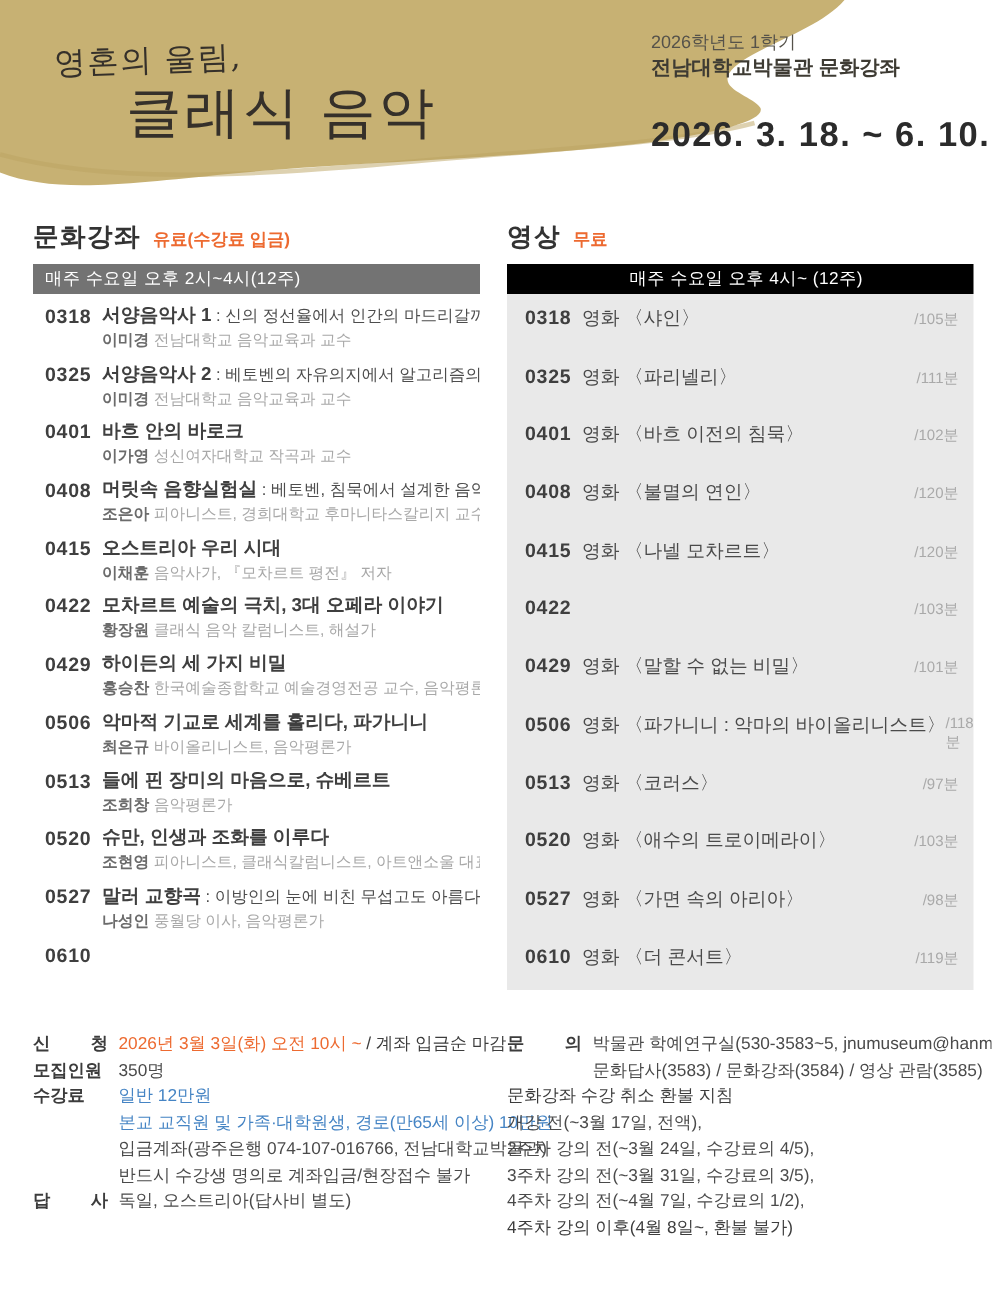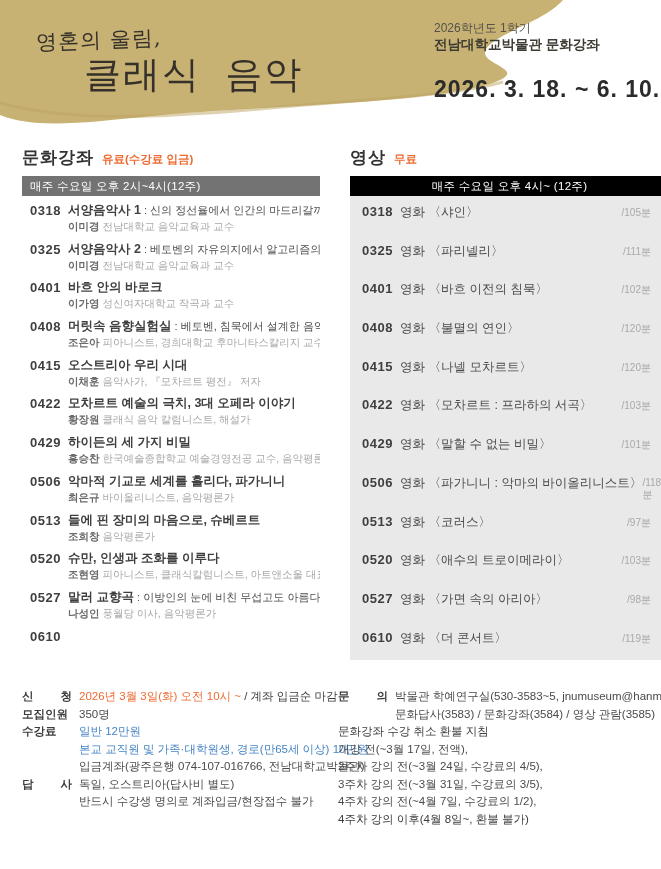--- a/index.html
+++ b/index.html
@@ -4,29 +4,29 @@
 <style>
   * { margin:0; padding:0; box-sizing:border-box; }
   body { background:#fff; font-family:"Liberation Sans", sans-serif; }
   .page { position:relative; width:661px; height:869px; background:#ffffff; overflow:hidden; }
 
   
   .banner { position:absolute; left:0; top:0; width:661px; height:152px; }
   .banner svg { position:absolute; left:0; top:0; }
   .cal1 { position:absolute; left:36px; top:26px; font-family:"DejaVu Serif", serif;
           font-size:21px; color:#35302a; letter-spacing:1px; transform:rotate(-2deg); }
-  .cal2 { position:absolute; left:84px; top:50px; font-family:Liberation Mono, monospace;
+  .cal2 { position:absolute; left:84px; top:50px; font-family:Liberation Sans, sans-serif;
           font-size:37px; color:#35302a; letter-spacing:2px; }
   .sem    { position:absolute; left:434px; top:20px; font-size:12px; color:#55524a; }
   .org    { position:absolute; left:434px; top:36px; font-size:13.5px; font-weight:bold; color:#3e3b33; }
   .period { position:absolute; left:434px; top:76px; font-size:23px; font-weight:bold; color:#2b2b2b; letter-spacing:1px; }
 
   
   .col-left  { position:absolute; left:22px;  top:146px; width:298px; }
-  .col-right { position:absolute; left:350px; top:146px; width:311px; }
+  .col-right { position:absolute; left:338px; top:146px; width:311px; }
 
   .sec-head { height:30px; display:flex; align-items:baseline; gap:8px; }
   .sec-title { font-size:17px; font-weight:bold; color:#333; letter-spacing:1px; }
   .fee { font-size:11.5px; font-weight:bold; color:#ed6a30; }
 
   .bar { height:20px; line-height:20px; padding-left:8px; font-size:11.5px; color:#fff; letter-spacing:0.3px; }
   .bar-gold  { background:#737373; }
   .bar-black { background:#000000;text-align:center; }
 
   
@@ -210,21 +210,20 @@
   </div>
 
   <div class="film-row">
     <div class="film-date">0415</div>
     <div class="film-title">영화 〈나넬 모차르트〉</div>
     <div class="film-dur">/120분</div>
   </div>
 
   <div class="film-row">
     <div class="film-date">0422</div>
-    <div class="film-title">영화 〈모차르트 : 프라하의 서곡〉</div>
     <div class="film-dur">/103분</div>
   </div>
 
   <div class="film-row">
     <div class="film-date">0429</div>
     <div class="film-title">영화 〈말할 수 없는 비밀〉</div>
     <div class="film-dur">/101분</div>
   </div>
 
   <div class="film-row">
@@ -266,24 +265,24 @@
     <div class="fline">
       <span class="jlabel">모집인원</span><span>350명</span>
     </div>
     <div class="fline">
       <span class="jlabel">수강료</span><span class="blue">일반 </span><span class="blue bold">12만원</span>
     </div>
     <div class="fline indent">
       <span class="blue">본교 교직원 및 가족·대학원생, 경로(만65세 이상) </span><span class="blue bold">10만원</span>
     </div>
     <div class="fline indent">입금계좌(광주은행 074-107-016766, 전남대학교박물관)</div>
+    <div class="fline indent">반드시 수강생 명의로 계좌입금/현장접수 불가</div>
     <div class="fline">
       <span class="jlabel">답 사</span><span>독일, 오스트리아(답사비 별도)</span>
     </div>
-    <div class="fline indent">반드시 수강생 명의로 계좌입금/현장접수 불가</div>
   </div>
 
   <div class="foot-right">
     <div class="fline">
       <span class="jlabel">문 의</span><span>박물관 학예연구실(530-3583~5, jnumuseum@hanmail.net)</span>
     </div>
     <div class="fline indent">문화답사(3583) / 문화강좌(3584) / 영상 관람(3585)</div>
     <div class="fline bold dark">문화강좌 수강 취소 환불 지침</div>
     <div class="fline">개강 전(~3월 17일, 전액),</div>
     <div class="fline">2주차 강의 전(~3월 24일, 수강료의 4/5),</div>

